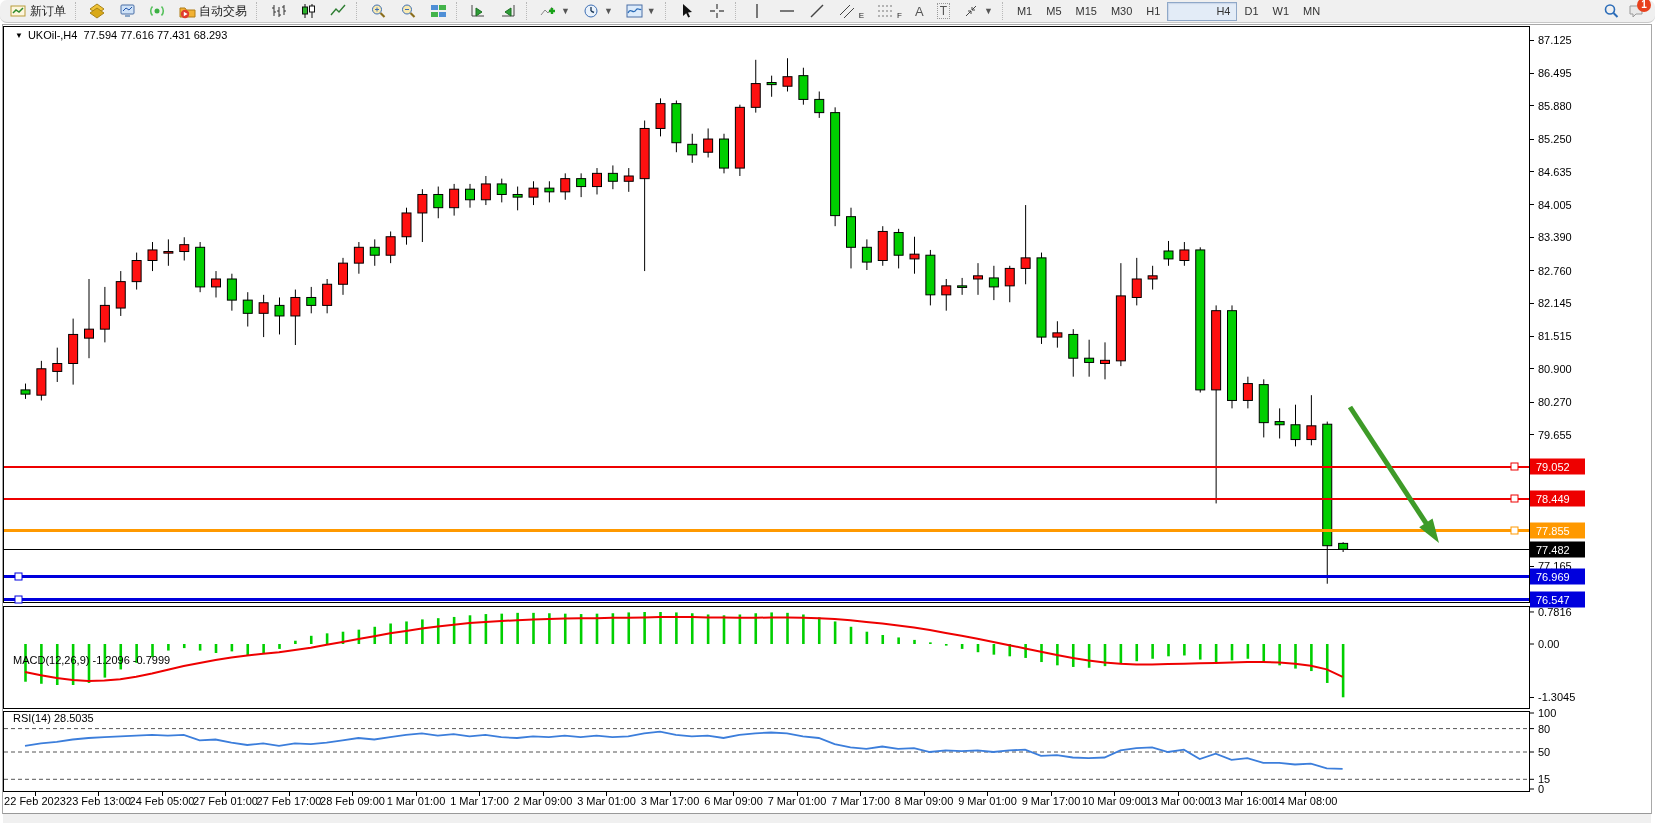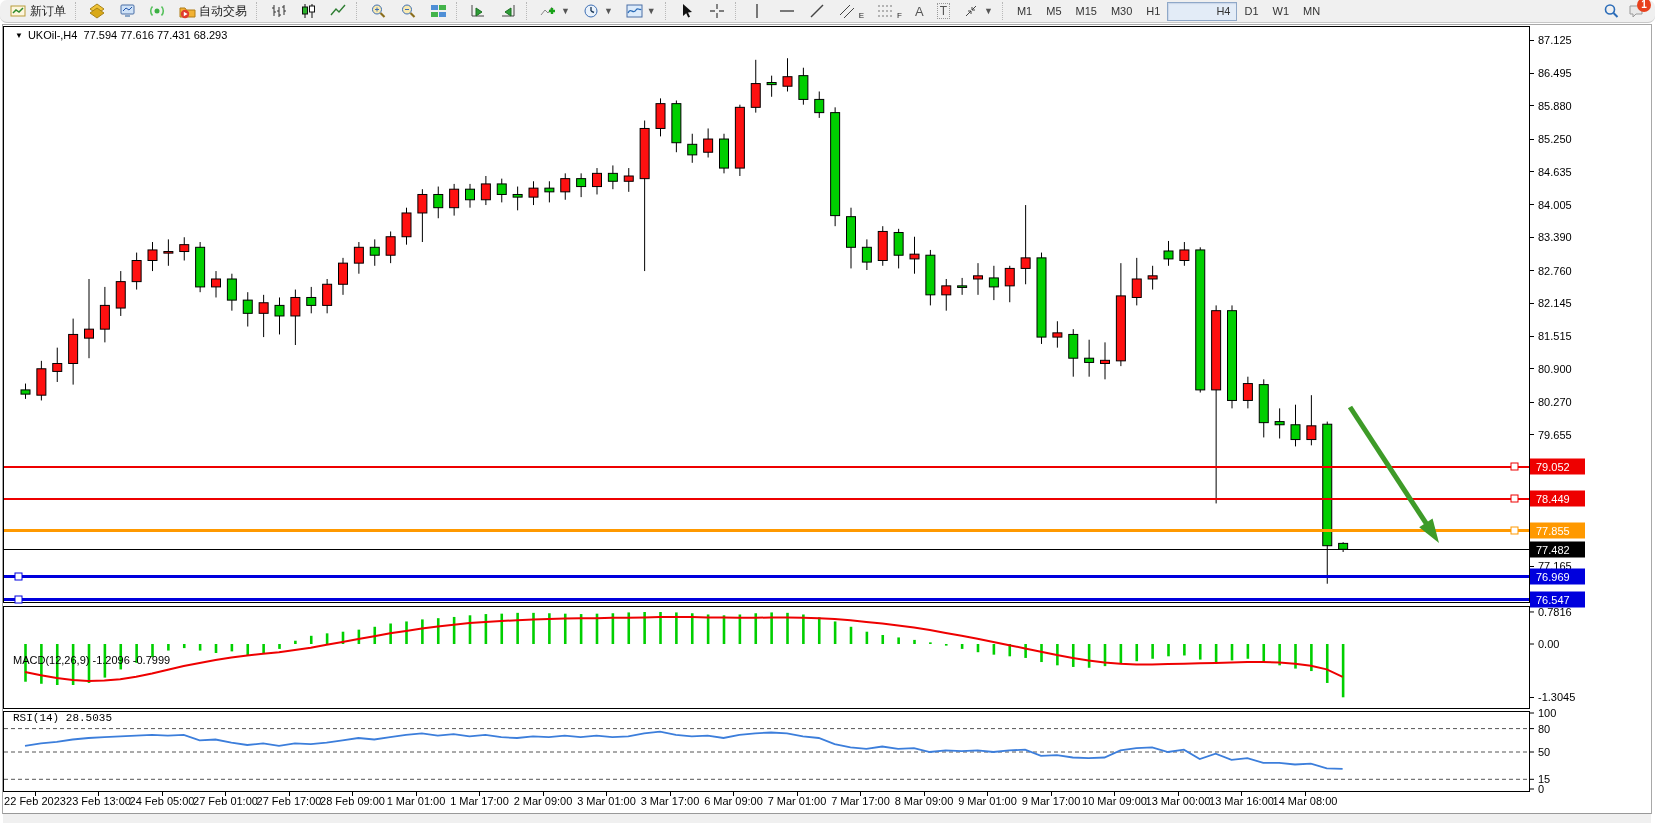--- a/index.html
+++ b/index.html
@@ -26,21 +26,21 @@
     text-align:center; font-weight:bold; }
 
   
   #chartwin { position:absolute; left:2px; top:24px; width:1650px; height:790px;
     border:1px solid #a8a8a8; background:#fff; }
   #chart-svg { position:absolute; left:0; top:0; }
   .ovl { position:absolute; font-size:11px; color:#000; white-space:pre; }
   #title-ovl { left:12px; top:4px; display:flex; align-items:center; gap:5px; }
   #title-tri { font-size:8px; color:#000; }
   #macd-ovl { left:10px; top:602px;margin-top:27px; }
-  #rsi-ovl  { left:10px; top:687px;font-family:Liberation Mono, monospace; }
+  #rsi-ovl  { left:10px; top:687px; }
   #bottomstrip { position:absolute; left:0; top:788px; width:1648px; height:10px; background:#f0f0f0; border-top:1px solid #999; }
 </style>
 </head>
 <body>
 
 <div id="stage">
 
   <div id="toolbar">
     <div class="tbtn">
       <span class="icon16">

